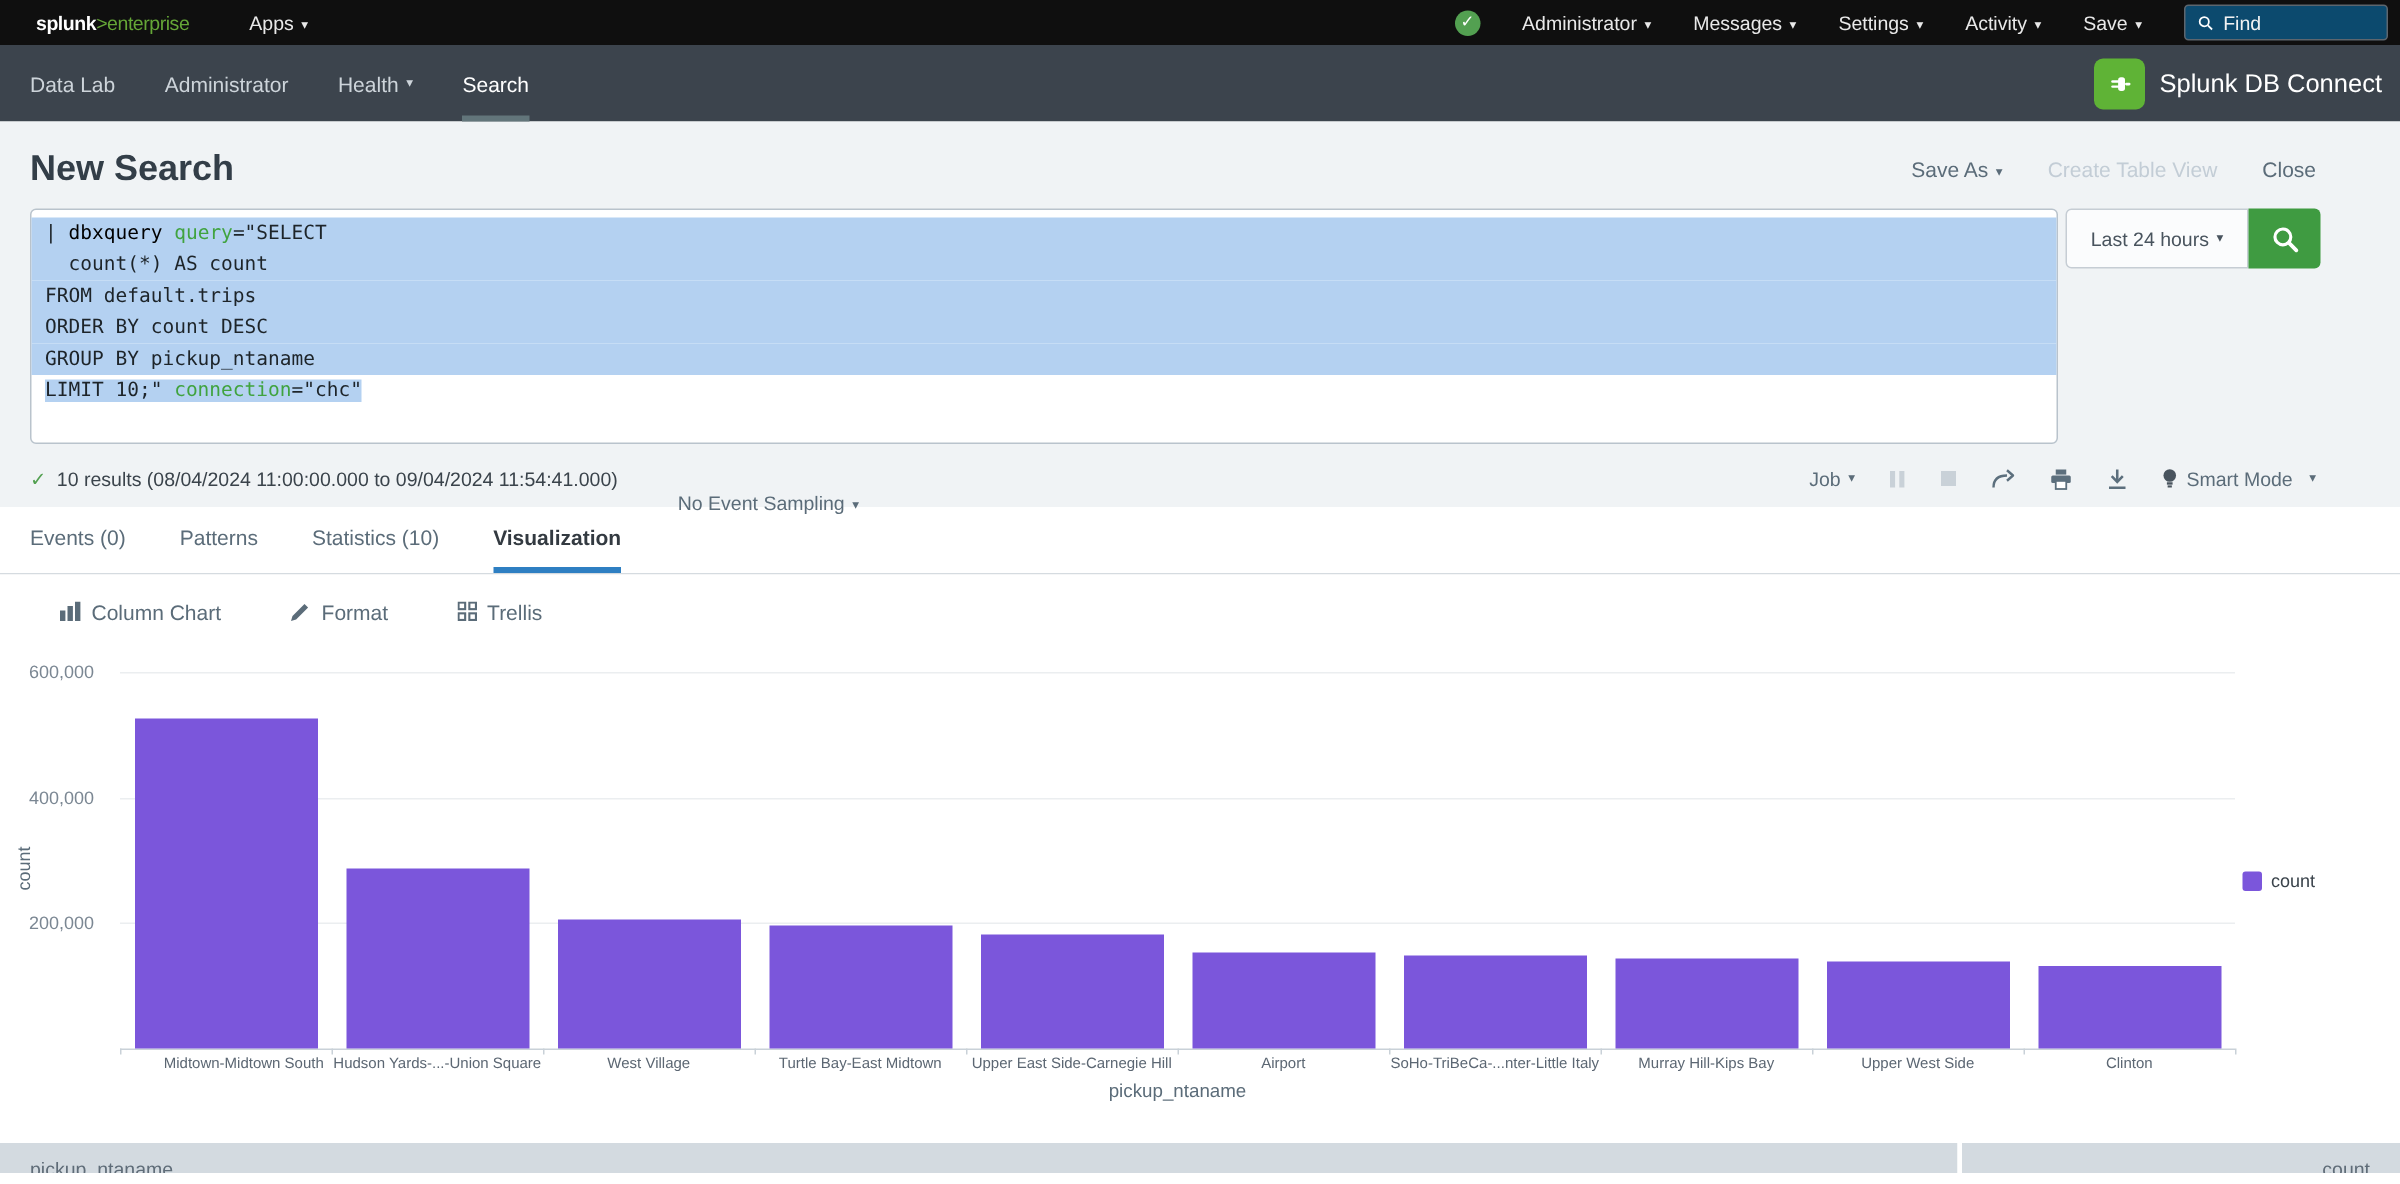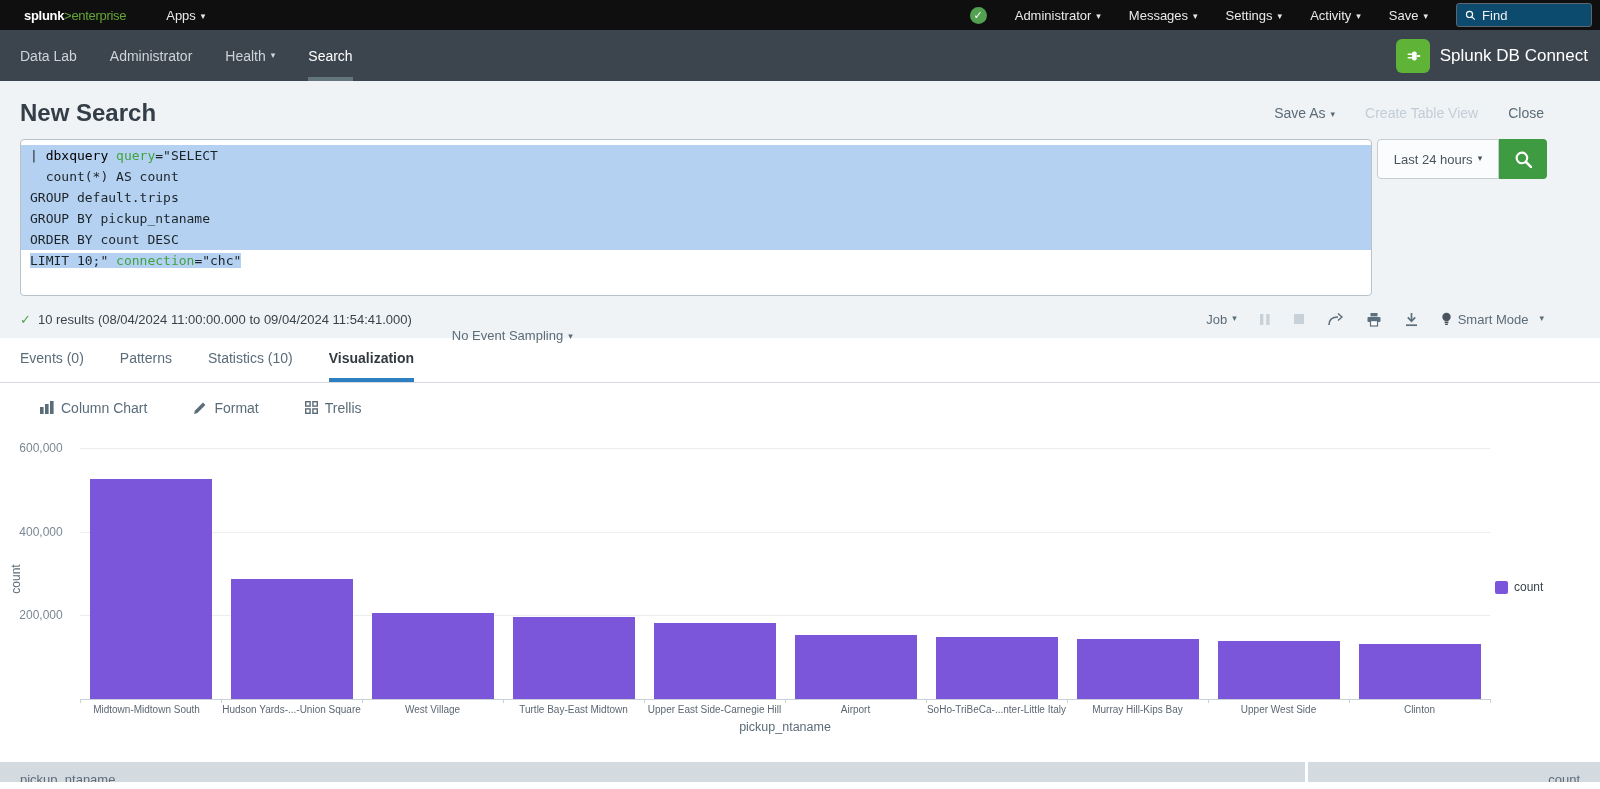--- a/index.html
+++ b/index.html
@@ -190,23 +190,23 @@
       <div class="action">
         <span>Close</span>
       </div>
     </div>
   </div>
 
   <div class="search-row">
     <div class="query-box">
         <div class="q-line q-sel"><span class="tk-pl">| </span><span class="tk-cmd">dbxquery</span><span class="tk-pl"> </span><span class="tk-kw">query</span><span class="tk-pl">="SELECT</span></div>
         <div class="q-line q-sel"><span class="tk-pl">  count(*) AS count</span></div>
-        <div class="q-line q-sel"><span class="tk-pl">GROUP default.trips</span></div>
+        <div class="q-line q-sel"><span class="tk-pl">FROM default.trips</span></div>
+        <div class="q-line q-sel"><span class="tk-pl">ORDER BY count DESC</span></div>
         <div class="q-line q-sel"><span class="tk-pl">GROUP BY pickup_ntaname</span></div>
-        <div class="q-line q-sel"><span class="tk-pl">ORDER BY count DESC</span></div>
         <div class="q-line"><span class="q-sel"><span class="tk-pl">LIMIT 10;" </span><span class="tk-kw">connection</span><span class="tk-pl">="chc"</span></span></div>
       </div>
     <div class="time-btn">
       <span>Last 24 hours</span>
         <span class="caret">▾</span>
     </div>
     <button class="search-btn">
       <svg width="19" height="19" viewBox="0 0 18 18">
         <circle cx="7.5" cy="7.5" r="5" fill="none" stroke="#fff" stroke-width="2"></circle>
         <line x1="11.5" y1="11.5" x2="16" y2="16" stroke="#fff" stroke-width="2.4" stroke-linecap="round"></line>
@@ -329,21 +329,21 @@
     <div class="xtick" style="left: 362px; top: 267px;"></div>
     <div class="xtick" style="left: 503px; top: 267px;"></div>
     <div class="xtick" style="left: 644px; top: 267px;"></div>
     <div class="xtick" style="left: 785px; top: 267px;"></div>
     <div class="xtick" style="left: 926px; top: 267px;"></div>
     <div class="xtick" style="left: 1067px; top: 267px;"></div>
     <div class="xtick" style="left: 1208px; top: 267px;"></div>
     <div class="xtick" style="left: 1349px; top: 267px;"></div>
     <div class="xtick" style="left: 1490px; top: 267px;"></div>
     <div class="bar" title="Midtown-Midtown South: 525000" style="left: 89.5px; top: 47.375px; width: 122px; height: 219.625px; background: rgb(123, 86, 219);"></div>
-    <div class="cat-label" style="left: 76px; width: 141px; top: 272px;">Midtown-Midtown South</div>
+    <div class="cat-label" style="left: 92px; width: 141px; top: 272px;">Midtown-Midtown South</div>
     <div class="bar" title="Hudson Yards-...-Union Square: 286000" style="left: 230.5px; top: 147.357px; width: 122px; height: 119.643px; background: rgb(123, 86, 219);"></div>
     <div class="cat-label" style="left: 221px; width: 141px; top: 272px;">Hudson Yards-...-Union Square</div>
     <div class="bar" title="West Village: 206000" style="left: 371.5px; top: 180.823px; width: 122px; height: 86.1767px; background: rgb(123, 86, 219);"></div>
     <div class="cat-label" style="left: 362px; width: 141px; top: 272px;">West Village</div>
     <div class="bar" title="Turtle Bay-East Midtown: 196000" style="left: 512.5px; top: 185.007px; width: 122px; height: 81.9933px; background: rgb(123, 86, 219);"></div>
     <div class="cat-label" style="left: 503px; width: 141px; top: 272px;">Turtle Bay-East Midtown</div>
     <div class="bar" title="Upper East Side-Carnegie Hill: 182000" style="left: 653.5px; top: 190.863px; width: 122px; height: 76.1367px; background: rgb(123, 86, 219);"></div>
     <div class="cat-label" style="left: 644px; width: 141px; top: 272px;">Upper East Side-Carnegie Hill</div>
     <div class="bar" title="Airport: 152000" style="left: 794.5px; top: 203.413px; width: 122px; height: 63.5867px; background: rgb(123, 86, 219);"></div>
     <div class="cat-label" style="left: 785px; width: 141px; top: 272px;">Airport</div>

